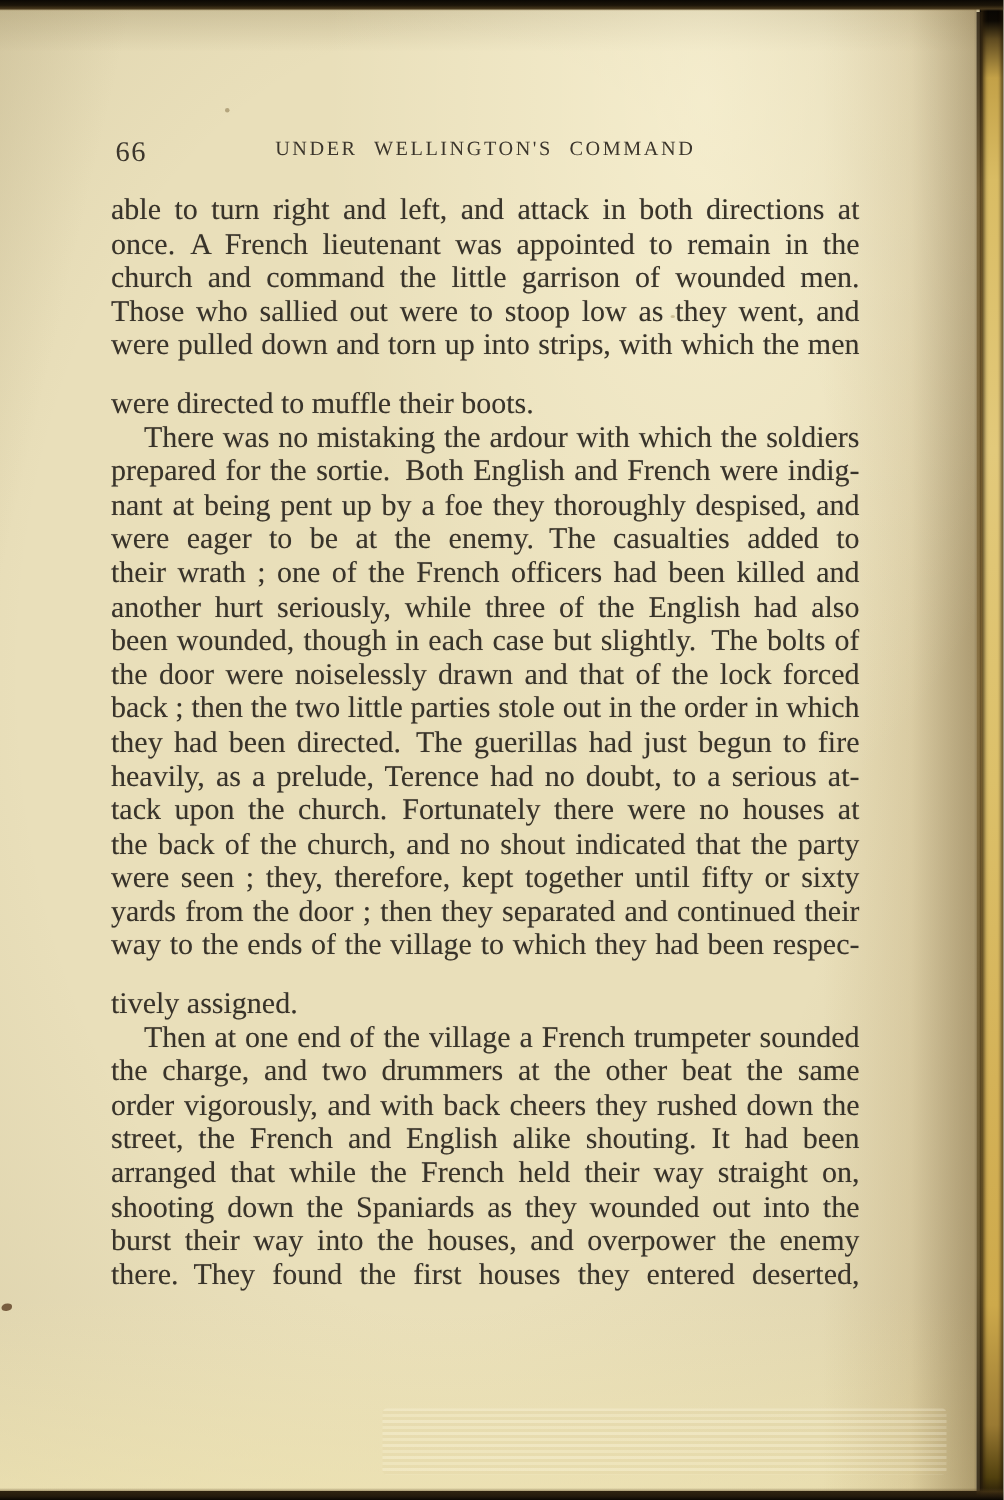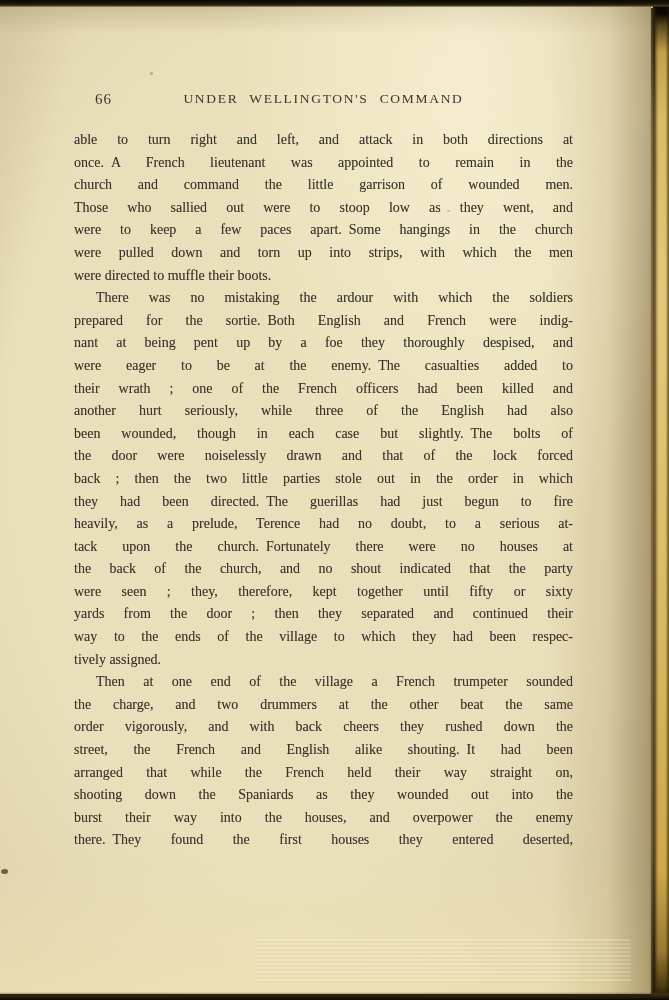--- a/index.html
+++ b/index.html
@@ -49,33 +49,33 @@
     opacity:.45;filter:blur(.4px);border-radius:3px;
   }
   .speck{position:absolute;z-index:2;}
   .speck-a{left:1px;top:864px;width:7px;height:5px;background:#6d5134;border-radius:60% 40% 55% 45%;opacity:.9;}
   .speck-b{left:150px;top:67px;width:3px;height:3px;background:#a3926a;border-radius:50%;opacity:.75;}
   .speck-c{left:447px;top:205px;width:3px;height:2px;background:#b3a275;border-radius:50%;opacity:.6;}
 
   .textblock{position:absolute;left:74px;top:86px;width:499px;z-index:2;color:#38332a;}
   .pagehead{position:relative;height:18px;}
   .pagenum{
-    position:absolute;left:3px;top:0;font-size:15px;letter-spacing:1px;color:#3c362c;margin-left:18px;
+    position:absolute;left:3px;top:0;font-size:19px;letter-spacing:1px;color:#3c362c;
   }
   .running{
     display:block;text-align:center;font-size:13.5px;letter-spacing:1.7px;word-spacing:6px;
     color:#3c362c;
   }
   .bodytext{margin-top:20px;text-shadow:0 0 .5px rgba(56,48,38,0.35);}
   .line{
-    font-size:14px;height:22.6px;line-height:22.6px;
+    font-size:20px;height:22.6px;line-height:22.6px;
     text-align:justify;text-align-last:justify;overflow:hidden;white-space:nowrap;
   }
   .line.indent{padding-left:22px;}
-  .line.endline{text-align-last:left;}
+  .line.endline{text-align-last:left;margin-top:16px;}
 </style>
 </head>
 <body>
 
 <div class="scan">
   <div class="page">
     <div class="striations"></div>
     <div class="speck speck-a"></div>
     <div class="speck speck-b"></div>
     <div class="speck speck-c"></div>
@@ -84,21 +84,20 @@
       <div class="pagehead">
         <span class="pagenum">66</span>
         <span class="running">UNDER WELLINGTON'S COMMAND</span>
       </div>
       <div class="bodytext">
           <div>
             <div class="line">able to turn right and left, and attack in both directions at</div>
             <div class="line">once. A French lieutenant was appointed to remain in the</div>
             <div class="line">church and command the little garrison of wounded men.</div>
             <div class="line">Those who sallied out were to stoop low as they went, and</div>
-            <div class="line">were to keep a few paces apart. Some hangings in the church</div>
             <div class="line">were pulled down and torn up into strips, with which the men</div>
             <div class="line endline">were directed to muffle their boots.</div>
           </div>
           <div>
             <div class="line indent">There was no mistaking the ardour with which the soldiers</div>
             <div class="line">prepared for the sortie. Both English and French were indig-</div>
             <div class="line">nant at being pent up by a foe they thoroughly despised, and</div>
             <div class="line">were eager to be at the enemy. The casualties added to</div>
             <div class="line">their wrath ; one of the French officers had been killed and</div>
             <div class="line">another hurt seriously, while three of the English had also</div>

